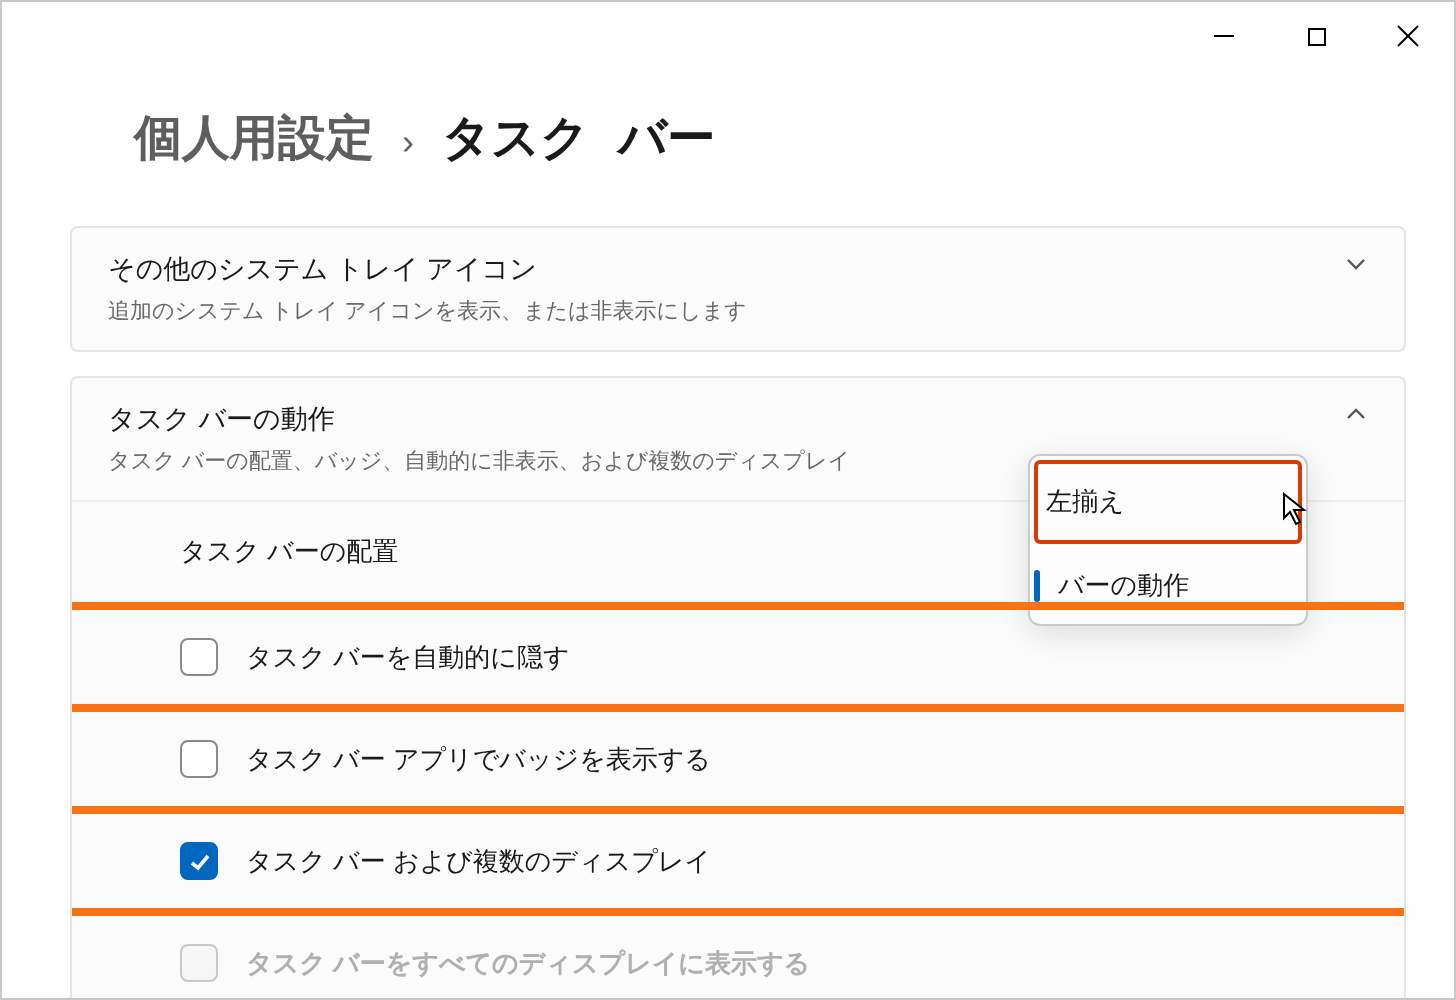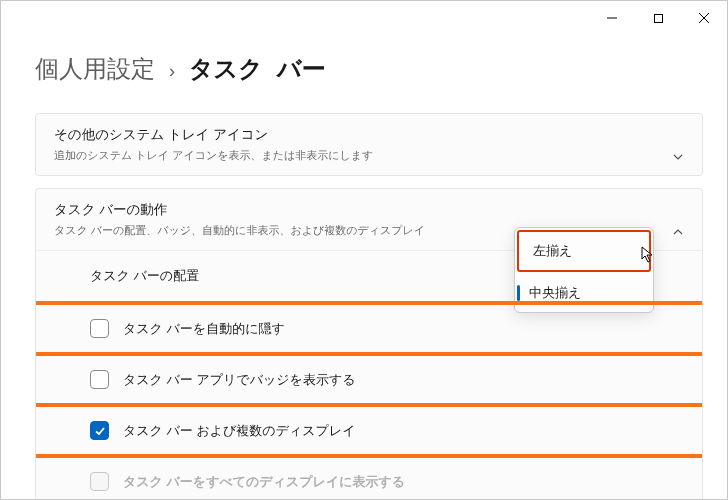--- a/index.html
+++ b/index.html
@@ -32,41 +32,42 @@
       gap: 14px;
       padding: 20px 34px 28px 34px;
     }
     .breadcrumb .page-title {
       font-size: 24px;
       font-weight: 600;
       font-family: Liberation Mono, monospace;
     }
     .breadcrumb .crumb-prev {
       font-size: 24px;
-      font-weight: 400;
+      font-weight: 700;
       color: #5e5e5e;
+      margin-left: 32px;
     }
     .breadcrumb .chev {
       font-size: 18px;
       color: #5e5e5e;
     }
     .panels {
       padding: 0 24px 0 34px;
       display: flex;
       flex-direction: column;
       gap: 12px;
     }
     .panel {
       border: 1px solid #e5e5e5;
       border-radius: 4px;
       background: #fbfbfb;
     }
     .panel-header {
       display: flex;
-      align-items: flex-end;
+      align-items: flex-start;
       justify-content: space-between;
       padding: 12px 18px 12px 18px;
     }
     .panel-text { display: flex; flex-direction: column; gap: 4px; }
     .panel-title { font-size: 13.5px; color: #1a1a1a; }
     .panel-sub { font-size: 11px; color: #6a6a6a; }
     .chevdown, .chevup { font-size: 13px; color: #555; }
     .sub-rows {
       border-top: 1px solid #eee;
     }
@@ -104,21 +105,21 @@
       right: 48px;
       top: -24px;
       width: 140px;
       background: #fdfdfd;
       border: 1px solid #c9c9c9;
       border-radius: 6px;
       box-shadow: 0 4px 16px rgba(0,0,0,0.12);
       overflow: visible;
     }
     .dd-item {
-      padding: 10px 14px;
+      padding: 10px 4px;
       font-size: 13px;
       display: flex;
       align-items: center;
       gap: 8px;
       position: relative;
     }
     .dd-item.highlight {
       border: 2px solid #d83b01;
       margin: 2px;
       border-radius: 3px;
@@ -210,21 +211,21 @@
         <div class="dropdown-popup">
           <div class="dd-item highlight">
             <span>左揃え</span>
             <span class="cursor">
               <svg width="14" height="18" viewBox="0 0 14 18">
                   <path d="M1 1 L1 13 L4 10 L7 16 L9 15 L6 9 L11 9 Z" fill="#fff" stroke="#000" stroke-width="1"></path>
                 </svg>
             </span>
           </div>
           <div class="dd-item selected">
-            <span>中央揃え</span>
+            <span>バーの動作</span>
           </div>
         </div>
       </div>
 
       <div class="sub-row">
         <span class="checkbox"></span>
         <span>タスク バーを自動的に隠す</span>
       </div>
 
       <div class="sub-row">

